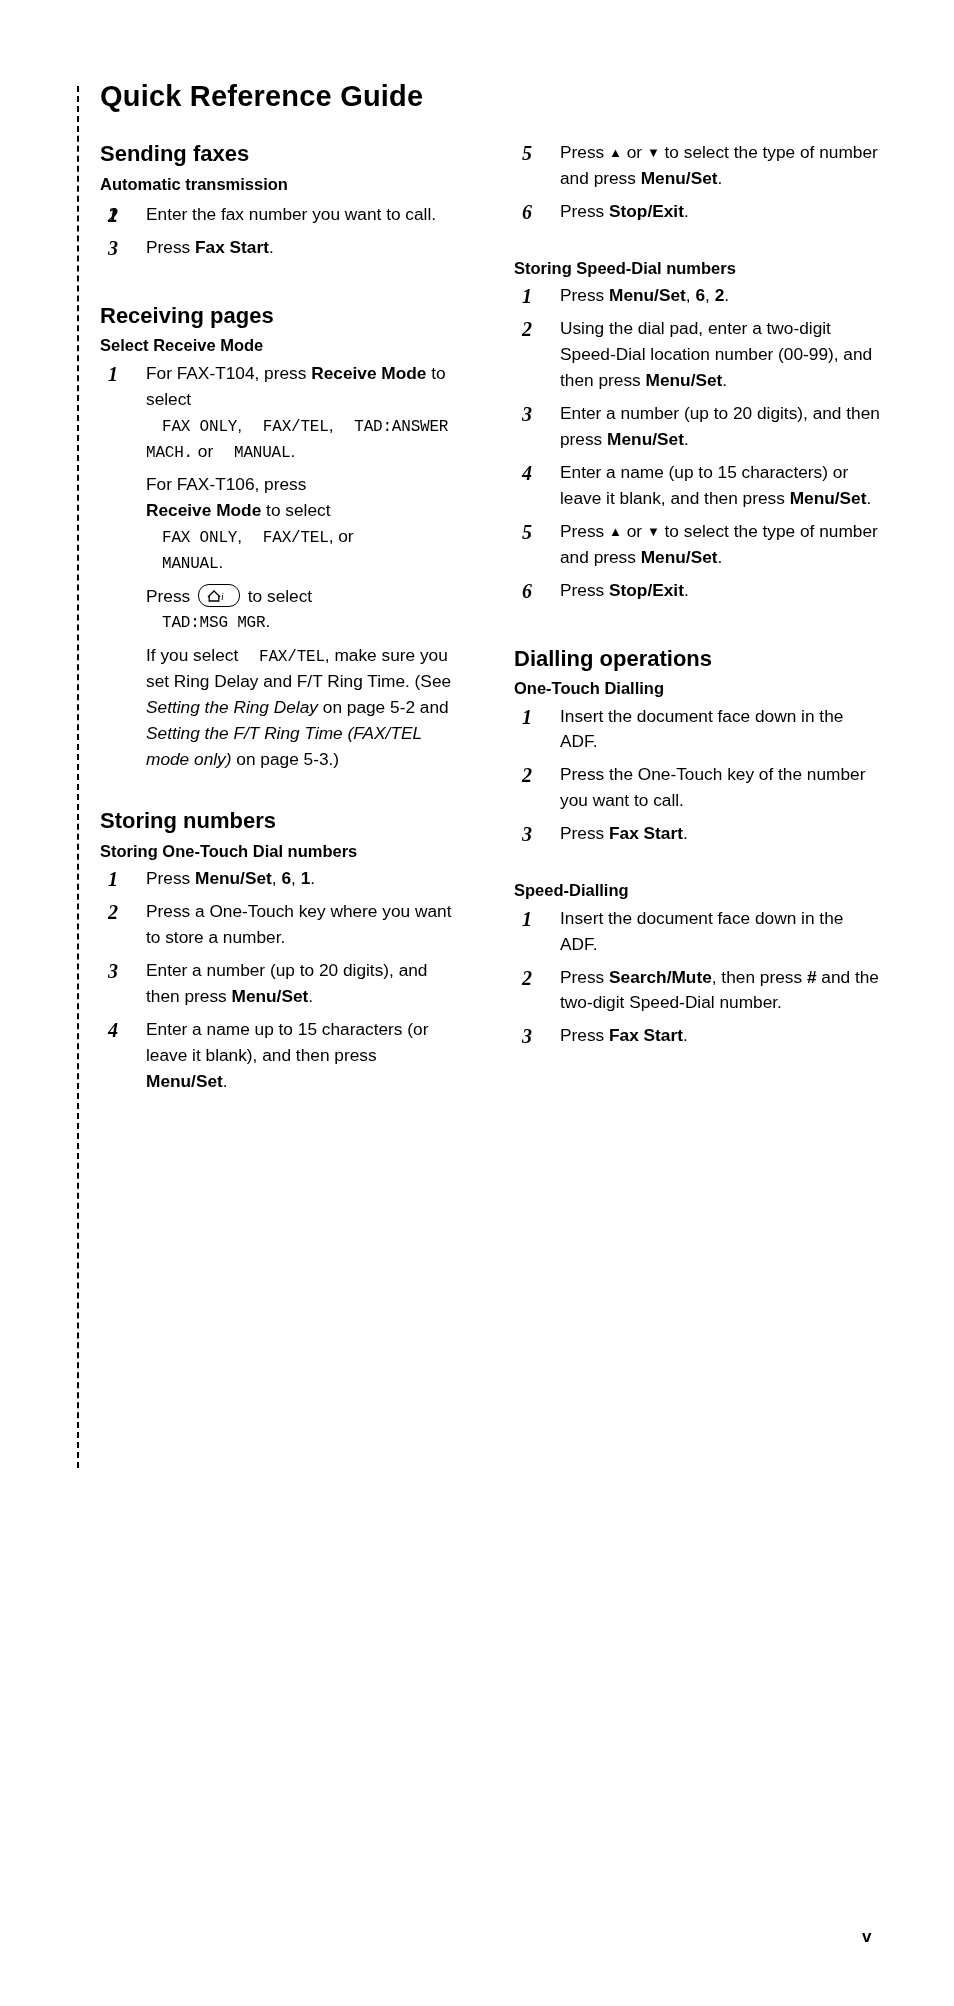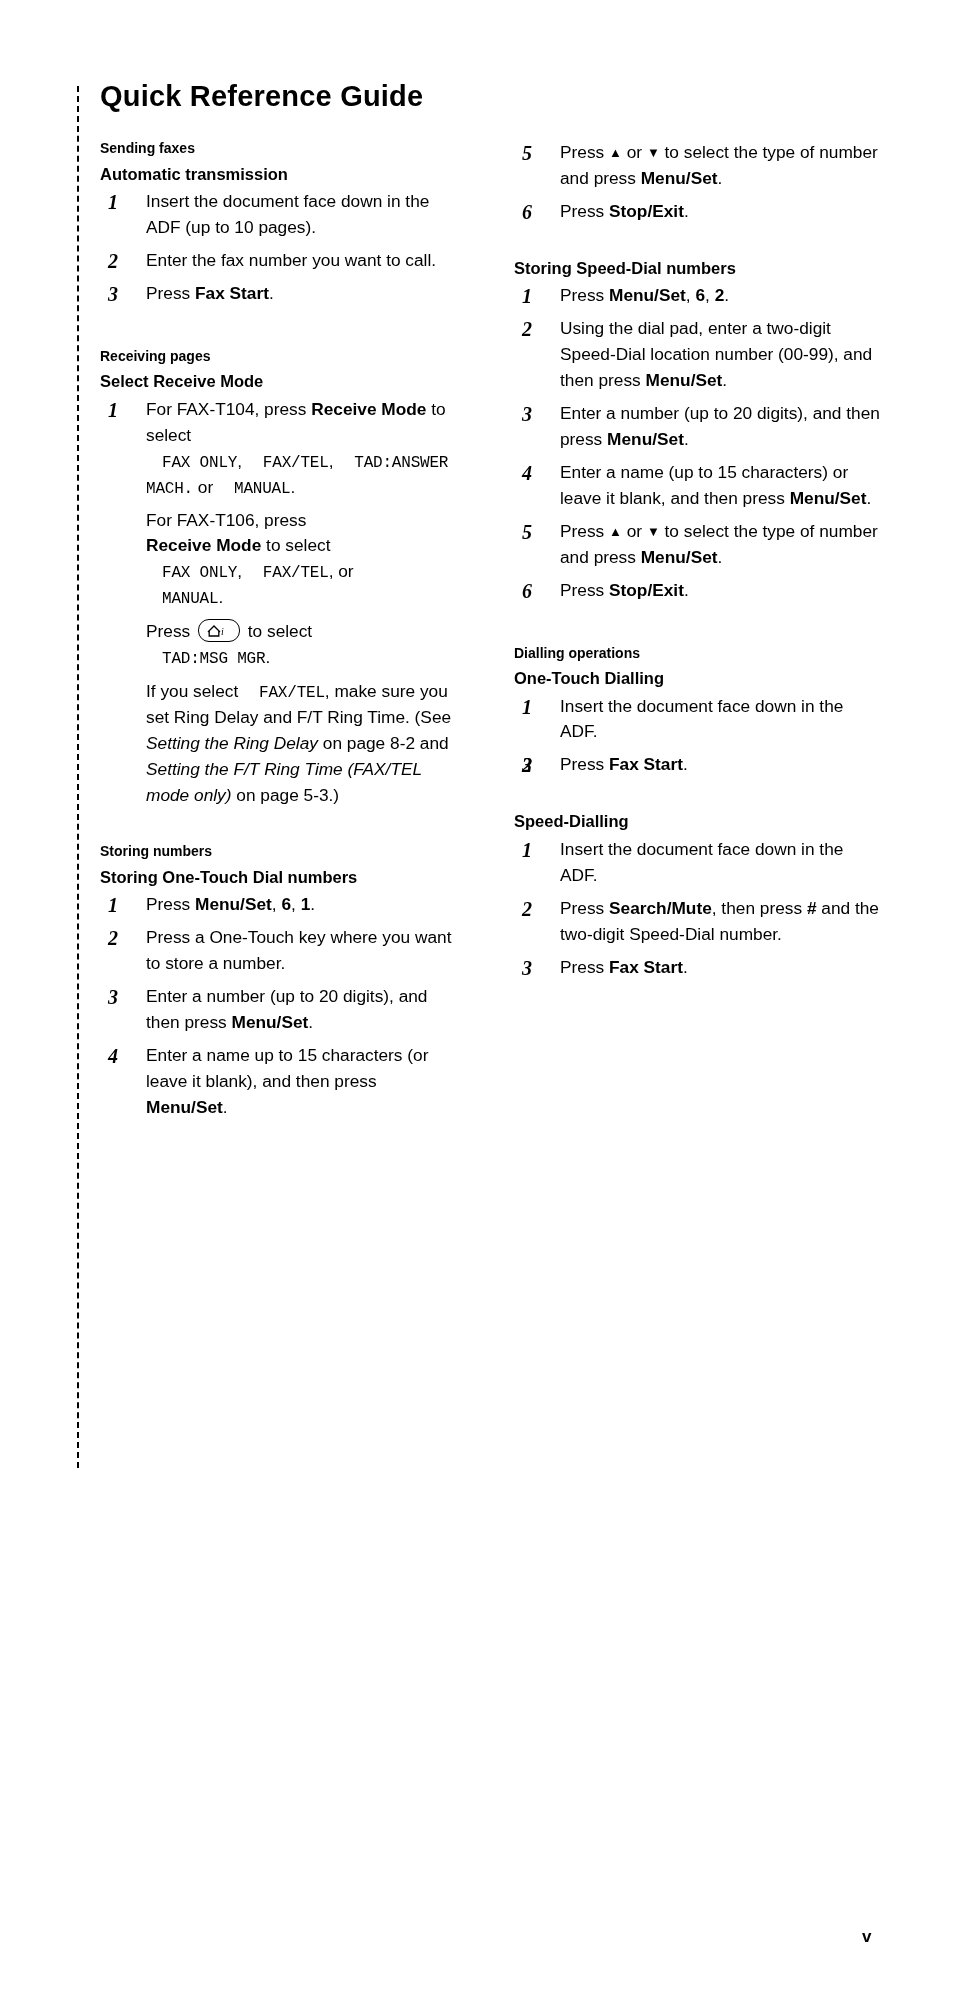--- a/index.html
+++ b/index.html
@@ -39,21 +39,21 @@
   }
   .col {
     position: absolute;
     top: 140px;
     width: 360px;
   }
   .col-left { left: 84px; }
   .col-right { left: 498px; width: 370px; }
 
   h2.section {
-    font-size: 14px;
+    font-size: 22px;
     font-weight: bold;
     margin: 0 0 6px 0;
     line-height: 1.25;
   }
   h3.subsection {
     font-size: 16.5px;
     font-weight: bold;
     margin: 0 0 4px 0;
     line-height: 1.3;
   }
@@ -133,21 +133,21 @@
 
   <div class="margin-rule"></div>
 
   <div class="title">Quick Reference Guide</div>
 
   <div class="col col-left">
 
     <h2 class="section">Sending faxes</h2>
     <h3 class="subsection">Automatic transmission</h3>
     <ol class="steps">
-      <li><span class="num">1</span><span>Insert the document face down in the ADF (up to 10 pages).</span></li>
+      <li><span class="num">1</span></li>
       <li><span class="num">2</span><span>Enter the fax number you want to call.</span></li>
       <li><span class="num">3</span><span>Press <span class="b">Fax Start</span>.</span></li>
     </ol>
 
     <div class="gap-l"></div>
 
     <h2 class="section">Receiving pages</h2>
     <h3 class="subsection">Select Receive Mode</h3>
     <ol class="steps">
       <li>
@@ -189,21 +189,21 @@
         </span>
         <span>to select</span>
         <br>
         <span class="mono">TAD:MSG MGR</span>.
       </p>
       <div class="gap-xs"></div>
       <p class="para">
         <span>If you select</span>
         <span class="mono">FAX/TEL</span><span>, make sure you set Ring Delay and F/T Ring Time. (See</span>
         <span class="i">Setting the Ring Delay</span>
-        <span>on page 8-2 and</span>
+        <span>on page 5-2 and</span>
         <span class="i">Setting the F/T Ring Time (FAX/TEL mode only)</span>
         <span>on page 5-3.)</span>
       </p>
     </div>
 
     <div class="gap-l"></div>
 
     <h2 class="section">Storing numbers</h2>
     <h3 class="subsection">Storing One-Touch Dial numbers</h3>
     <ol class="steps">
@@ -289,21 +289,21 @@
         </span>
       </li>
     </ol>
 
     <div class="gap-l"></div>
 
     <h2 class="section">Dialling operations</h2>
     <h3 class="subsection">One-Touch Dialling</h3>
     <ol class="steps">
       <li><span class="num">1</span><span>Insert the document face down in the ADF.</span></li>
-      <li><span class="num">2</span></li>
+      <li><span class="num">2</span><span>Press the One-Touch key of the number you want to call.</span></li>
       <li><span class="num">3</span><span>Press <span class="b">Fax Start</span>.</span></li>
     </ol>
 
     <div class="gap-m"></div>
 
     <h3 class="subsection">Speed-Dialling</h3>
     <ol class="steps">
       <li><span class="num">1</span><span>Insert the document face down in the ADF.</span></li>
       <li>
         <span class="num">2</span>

